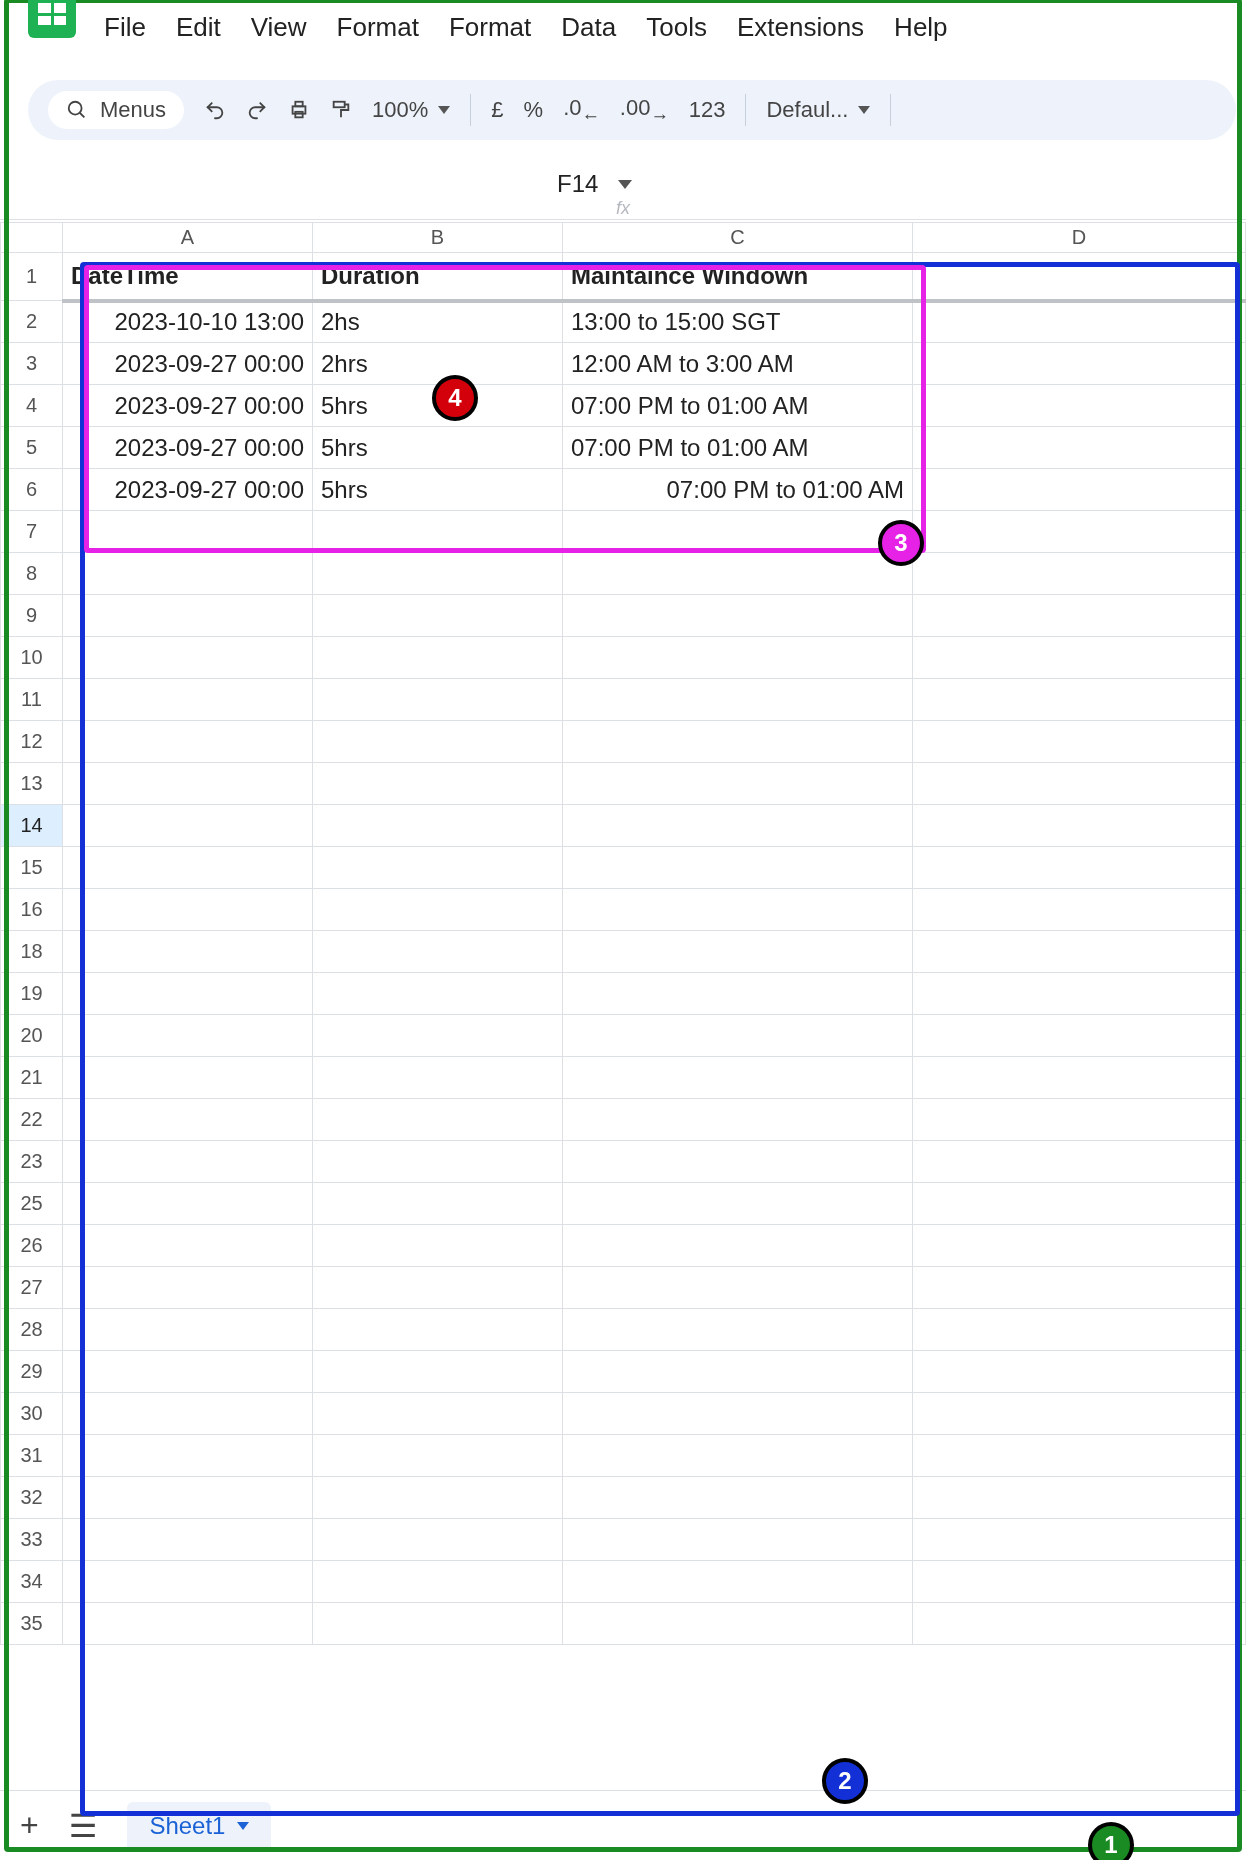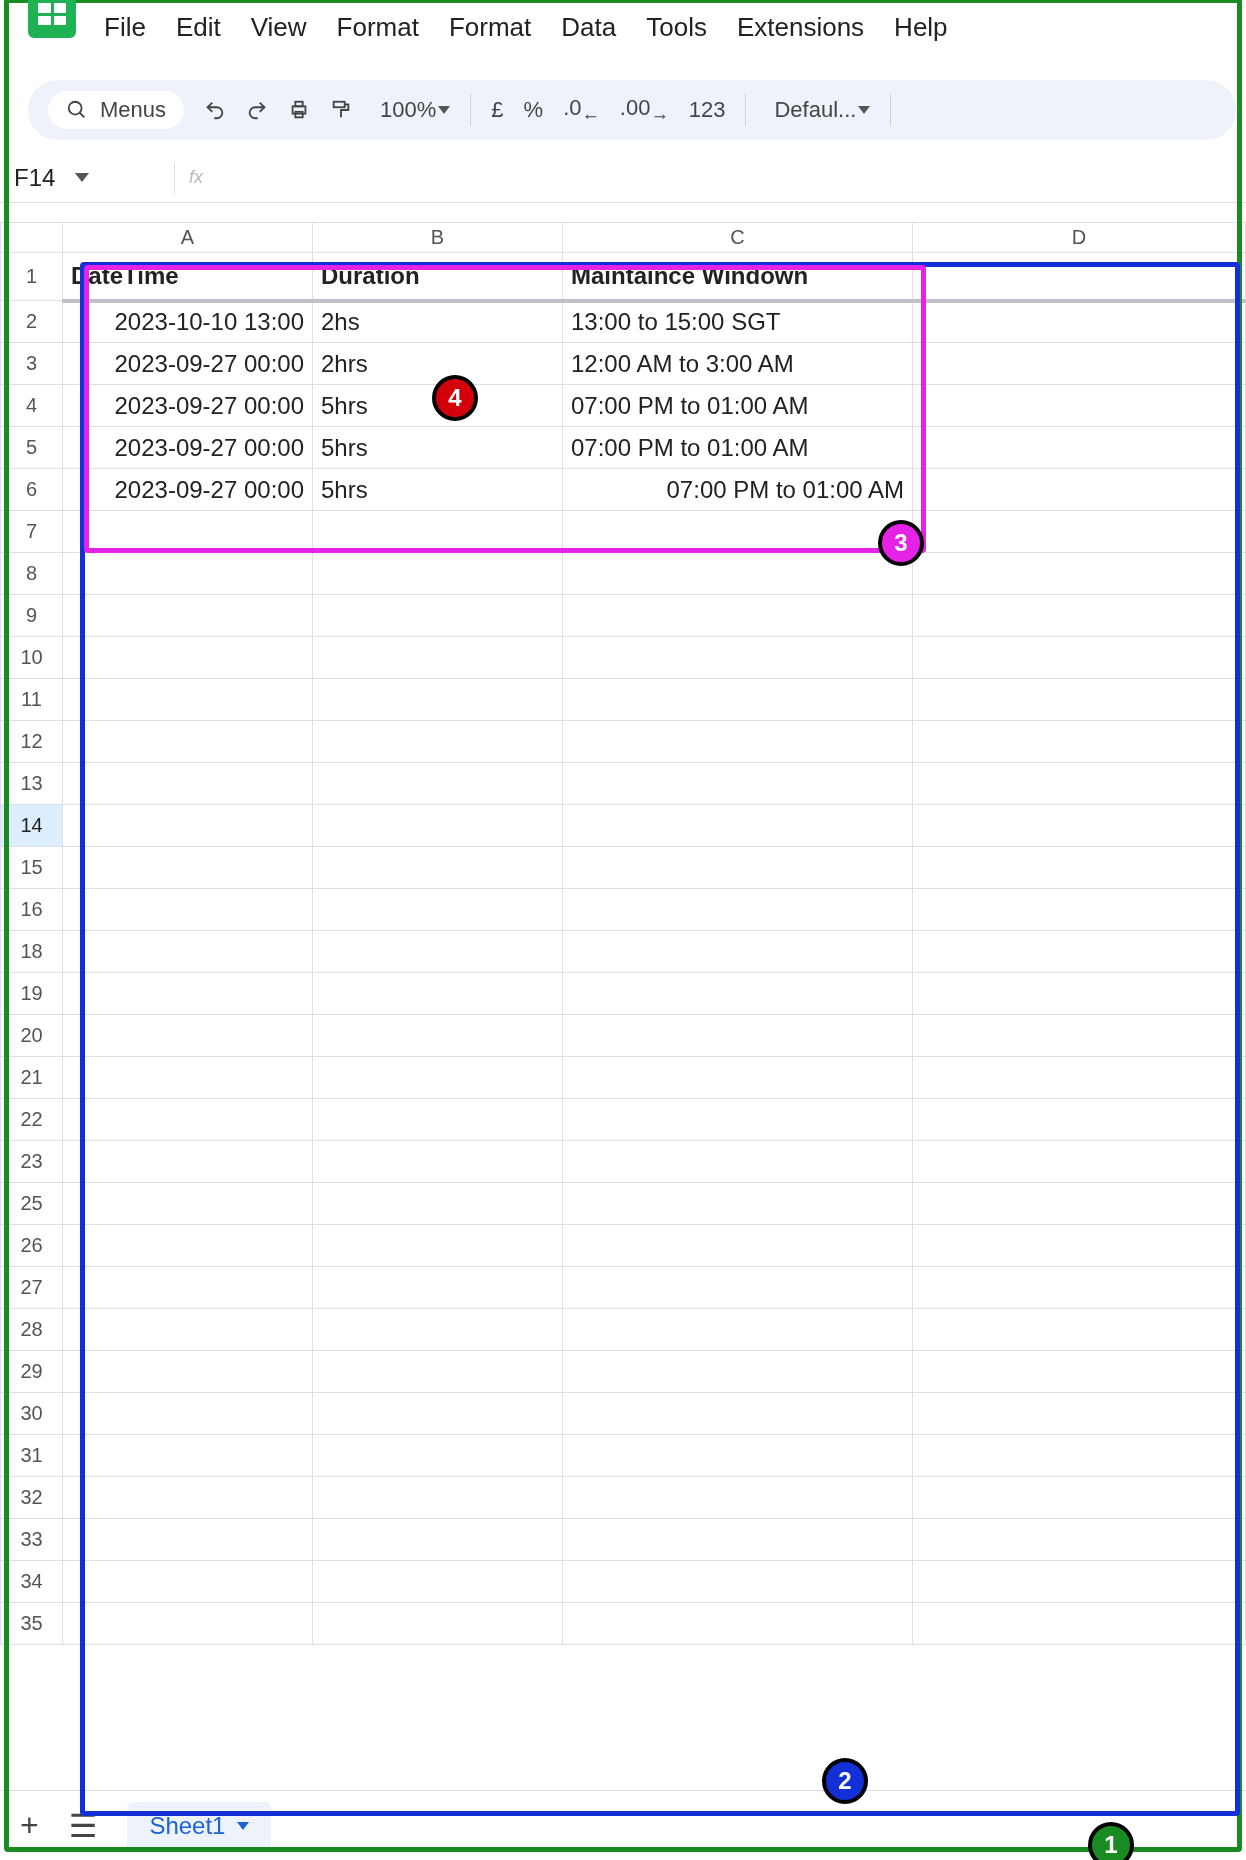--- a/index.html
+++ b/index.html
@@ -26,24 +26,24 @@
 
   
   .menu-bar { position:absolute; left:104px; top:12px; display:flex; gap:30px; font-size:26px; color:#222; }
   .menu-bar span { cursor:default; }
 
   
   .toolbar { position:absolute; left:28px; top:80px; right:10px; height:60px; background:#eef3fb; border-radius:30px; display:flex; align-items:center; padding:0 20px; gap:20px; font-size:22px; color:#444; }
   .toolbar .search-wrap { display:flex; align-items:center; gap:12px; background:#fff; border-radius:24px; padding:6px 18px; }
   .toolbar svg { width:22px; height:22px; fill:none; stroke:#444; stroke-width:2; }
   .toolbar .sep { width:1px; height:32px; background:#c7cfda; }
-  .toolbar .tb-item { display:flex; align-items:center; gap:2px;margin-left:8px; }
-
-  
-  .name-fx { position:absolute; left:0; top:153px; right:0; height:50px; display:flex; align-items:center; border-bottom:1px solid #dcdfe4; }
+  .toolbar .tb-item { display:flex; align-items:center; gap:10px; }
+
+  
+  .name-fx { position:absolute; left:0; top:170px; right:0; height:50px; display:flex; align-items:center; border-bottom:1px solid #dcdfe4;flex-direction:column; }
   .name-box { width:160px; padding-left:14px; font-size:24px; color:#222; display:flex; align-items:center; gap:20px; }
   .name-box .dd { width:0; height:0; border-left:7px solid transparent; border-right:7px solid transparent; border-top:9px solid #555; }
   .fx-sep { width:1px; height:32px; background:#dcdfe4; margin:0 14px; }
   .fx { font-style:italic; color:#b5b9bf; font-size:18px; }
 
   
   .grid-wrap { position:absolute; left:0; top:222px; right:0; bottom:70px; overflow:hidden; }
   table.sheet { border-collapse:collapse; width:100%; table-layout:fixed; }
   table.sheet th, table.sheet td { border:1px solid #dcdfe4; font-size:24px; }
   table.sheet thead th { background:#fff; color:#555; font-weight:400; height:30px; font-size:20px; }

